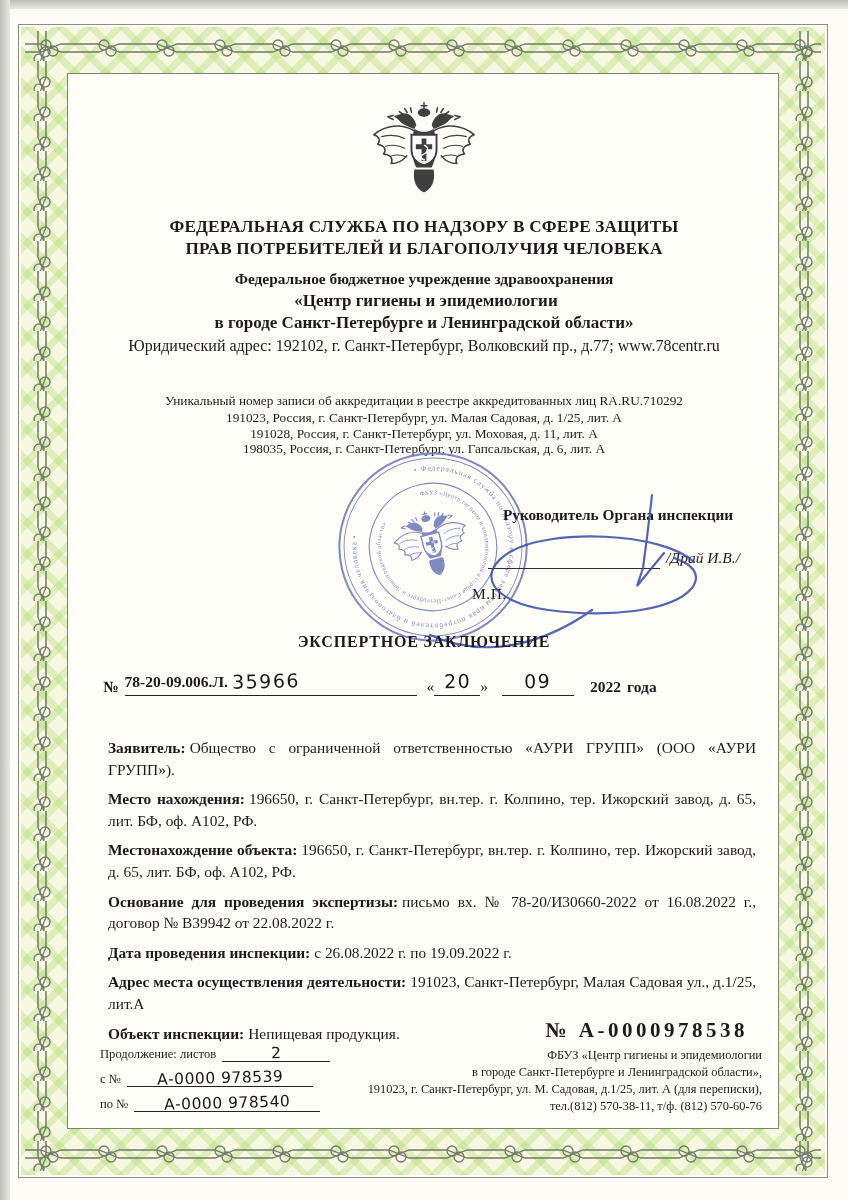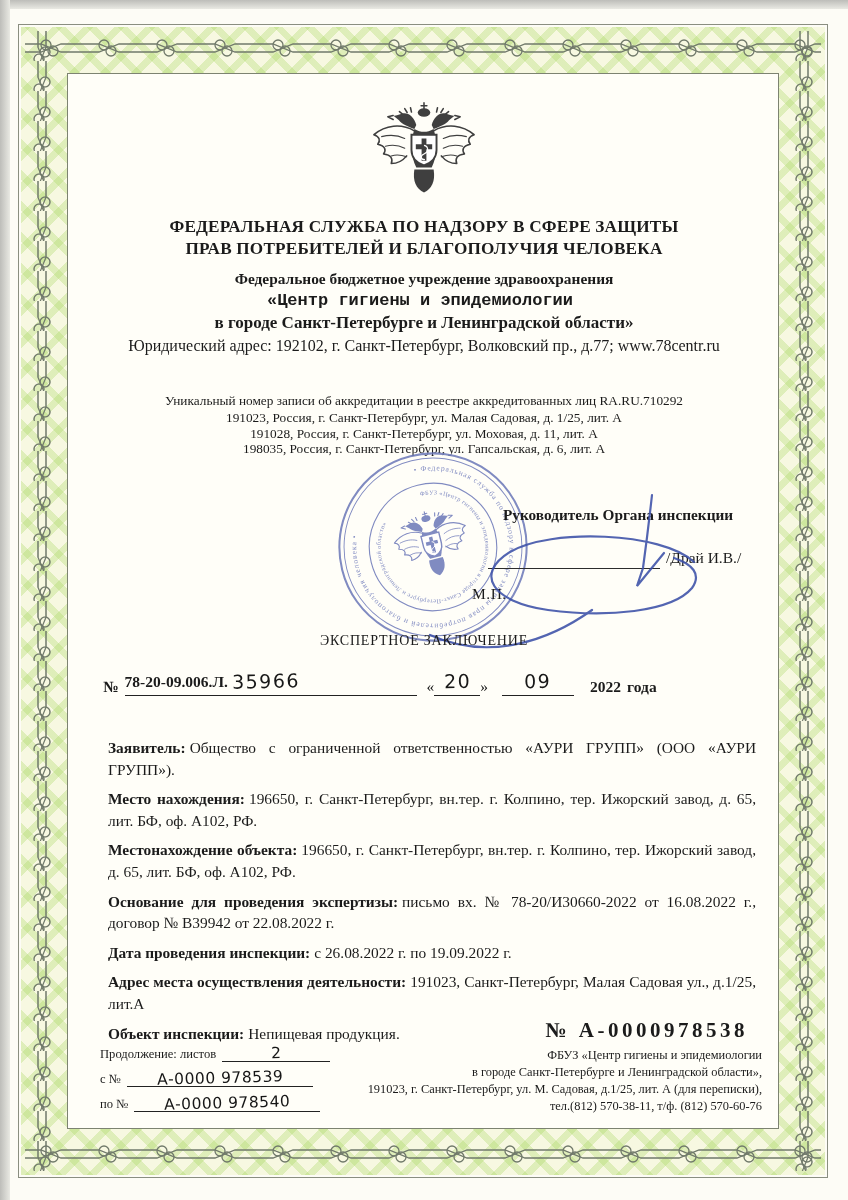--- a/index.html
+++ b/index.html
@@ -29,34 +29,34 @@
   .knot.v{top:4px;bottom:4px;width:30px;}
   .knot.v.left{left:6px;} .knot.v.right{right:6px;}
   .knot svg{display:block;width:100%;height:100%;}
   
   .layer{position:absolute;inset:0;}
   .abs{position:absolute;}
   .ctr{text-align:center;}
   .emblem{left:362px;top:100px;width:124px;height:106px;color:#3f3f3f;}
   .agency{left:94px;width:660px;top:216px;font-weight:bold;font-size:17.2px;line-height:1.3;letter-spacing:.2px;}
   .inst1{left:94px;width:660px;top:270px;font-weight:bold;font-size:15.4px;}
-  .inst2{left:90px;width:660px;top:291px;font-weight:bold;font-size:17px;font-family:Liberation Mono, monospace;}
+  .inst2{left:96px;width:660px;top:291px;font-weight:bold;font-size:17px;}
   .inst3{left:94px;width:660px;top:313px;font-weight:bold;font-size:17px;}
   .legal{left:94px;width:660px;top:337px;font-size:16px;}
   .coi-title{left:94px;width:660px;top:366px;font-weight:bold;font-size:16.6px;letter-spacing:.4px;}
   .accr{left:94px;width:660px;top:393px;font-size:13.3px;}
   .addrs{left:94px;width:660px;top:410px;font-size:13.3px;line-height:15.6px;}
   .stamp{left:330px;top:444px;width:206px;height:206px;transform:rotate(-14deg);opacity:.85;}
   .approve{left:470px;width:300px;top:477px;font-weight:bold;font-size:16px;letter-spacing:.3px;}
   .approver{left:462px;width:312px;top:506px;font-weight:bold;font-size:15.3px;}
   .sig-line{left:488px;top:550px;width:172px;height:18px;border-bottom:1.3px solid #2c2c2c;}
-  .dray{left:666px;top:549px;font-size:15.5px;}
+  .dray{left:666px;top:549px;font-size:15.5px;font-style:italic;}
   .mp{left:472px;top:585px;font-size:15.5px;letter-spacing:.5px;}
   .signature{left:400px;top:470px;width:380px;height:200px;}
-  .doc-title{left:94px;width:660px;top:633px;font-weight:normal;font-size:14px;letter-spacing:.8px;}
+  .doc-title{left:94px;width:660px;top:633px;font-weight:bold;font-size:16px;letter-spacing:.8px;}
   .numline{left:103px;top:669px;width:620px;display:flex;align-items:flex-end;font-size:15.5px;}
   .numline b{font-size:15.5px;}
   .blank{display:inline-block;border-bottom:1.2px solid #222;height:26px;
     white-space:nowrap;vertical-align:bottom;}
   .b1{width:292px;} .b2{width:46px;text-align:center;} .b3{width:72px;text-align:center;}
   .hand{font-family:"DejaVu Sans", sans-serif;font-size:19px;color:#181818;
     letter-spacing:1.5px;display:inline-block;transform:rotate(-1.2deg);position:relative;top:1px;}
   .gap6{width:6px;} .gap10{width:10px;} .gap14{width:14px;} .gap16{width:16px;}
   .gap{display:inline-block;}
   .paras{left:100px;width:664px;top:729px;font-size:15.4px;line-height:21.6px;text-align:justify;}

